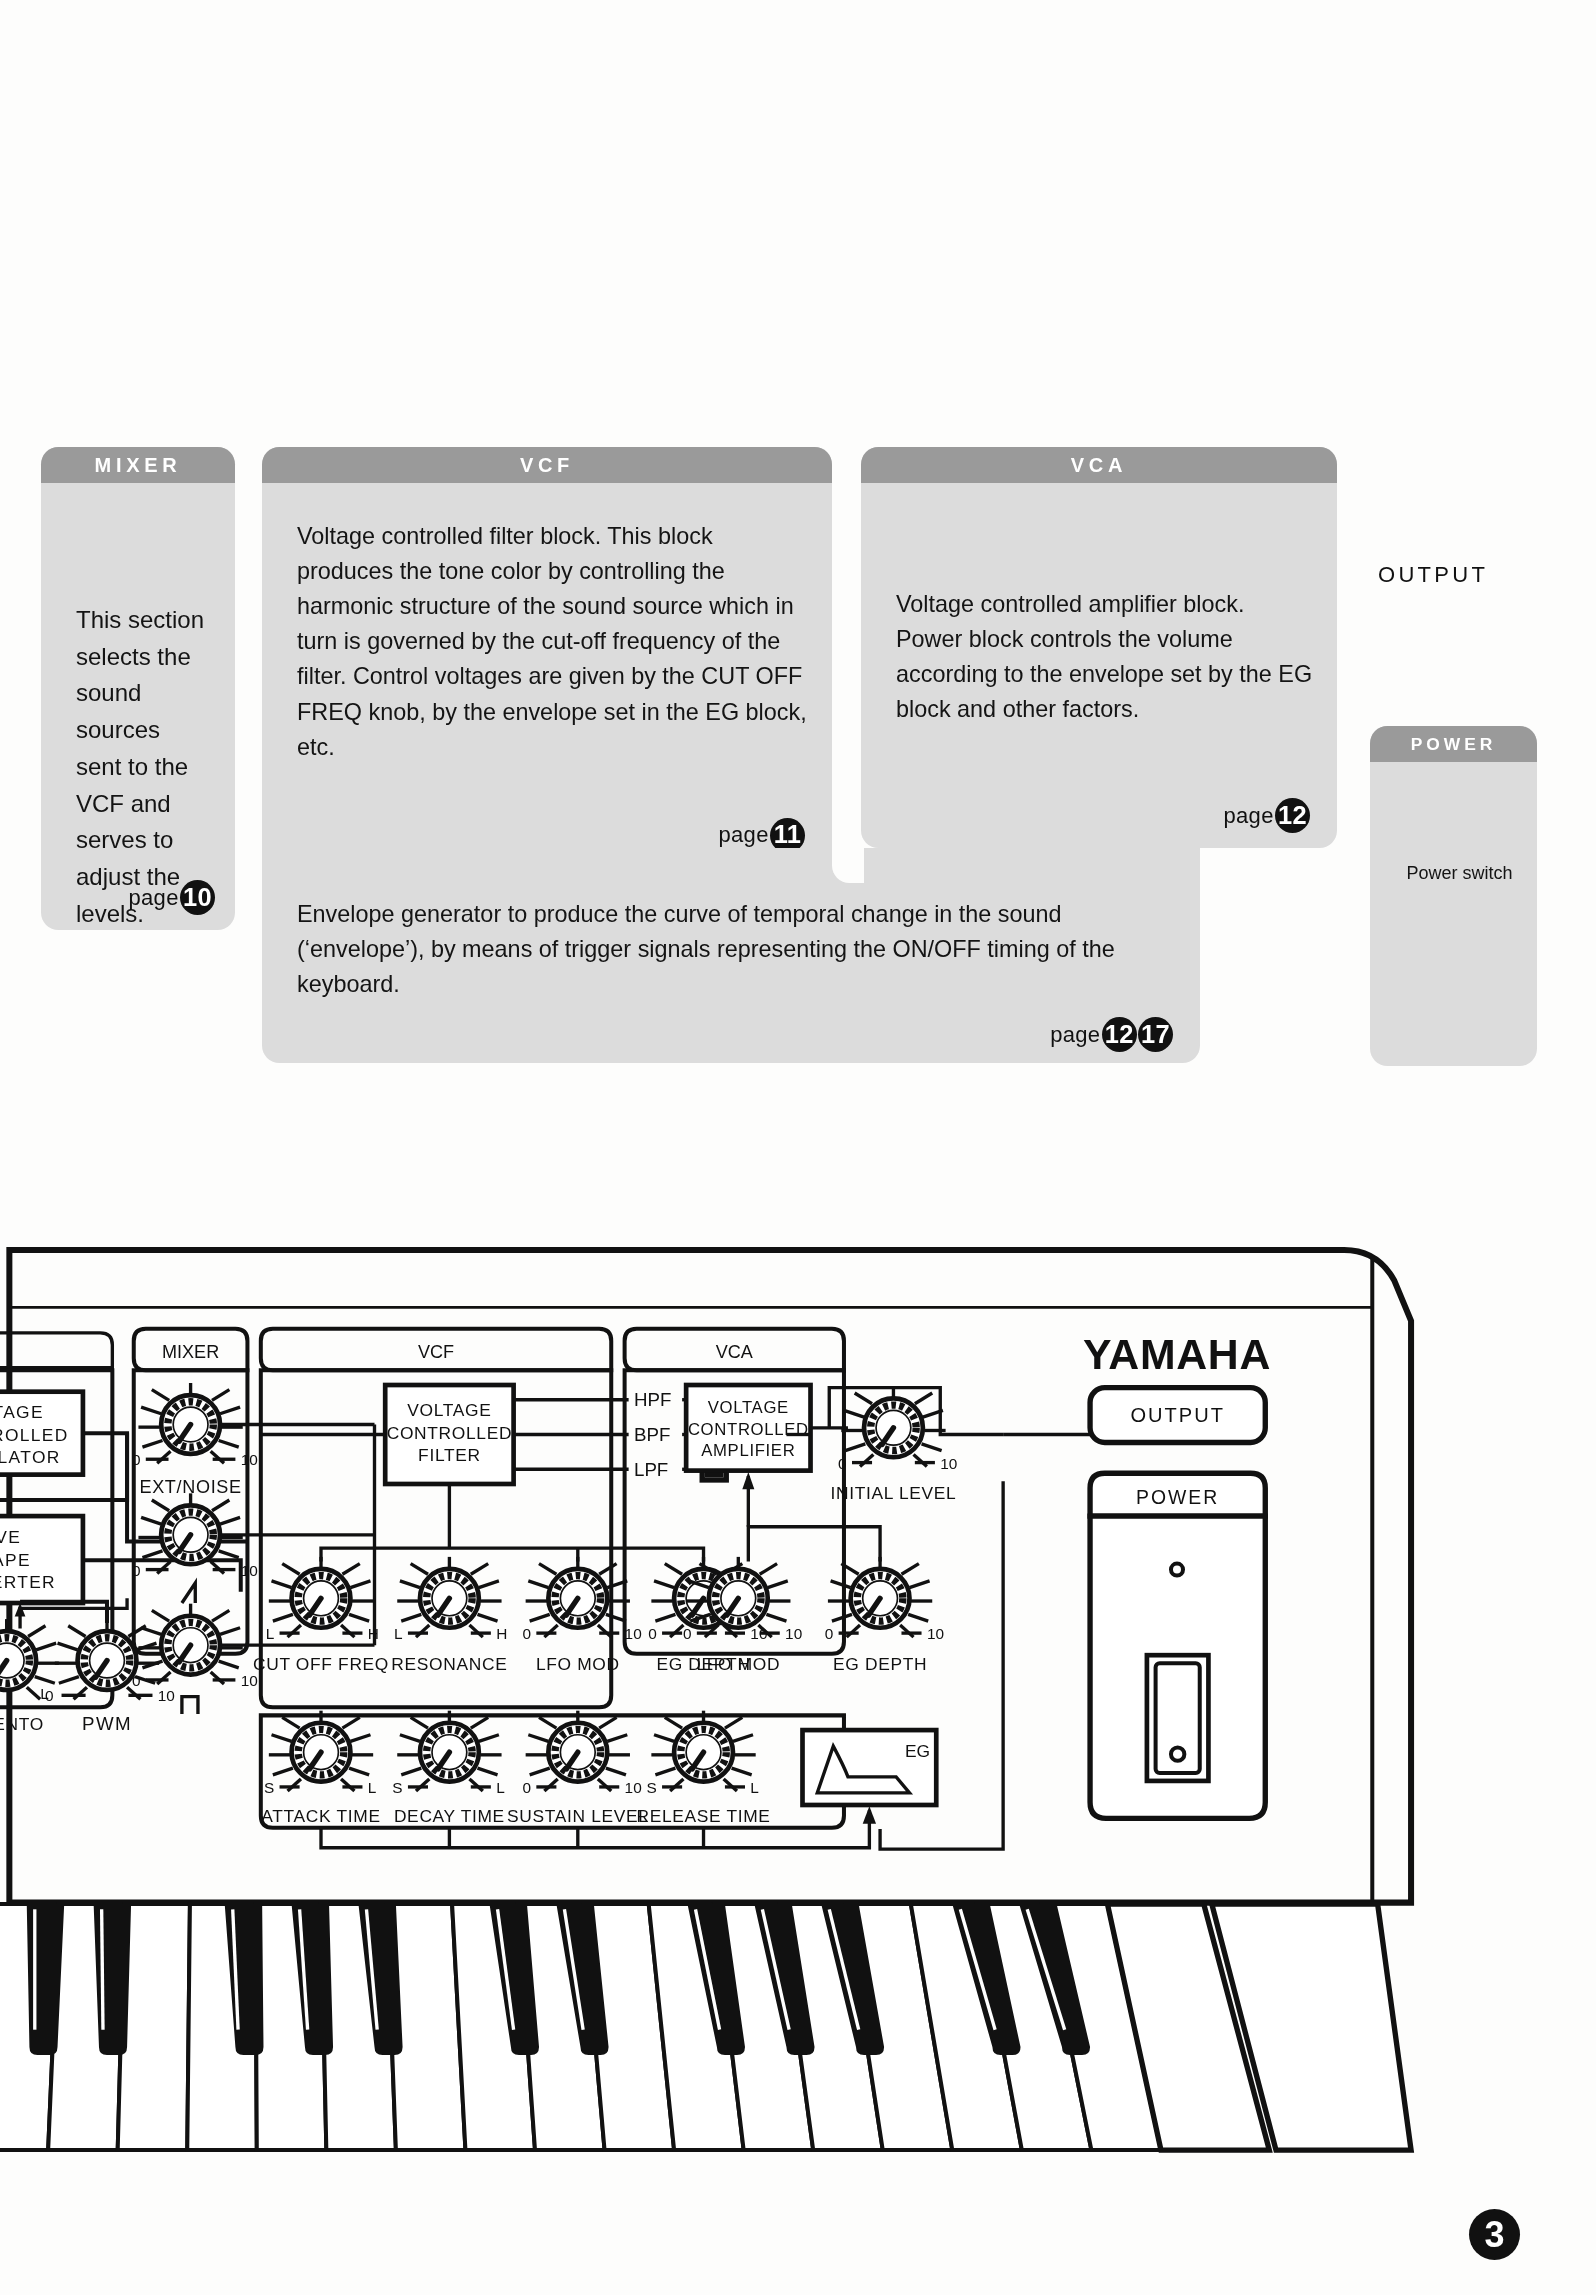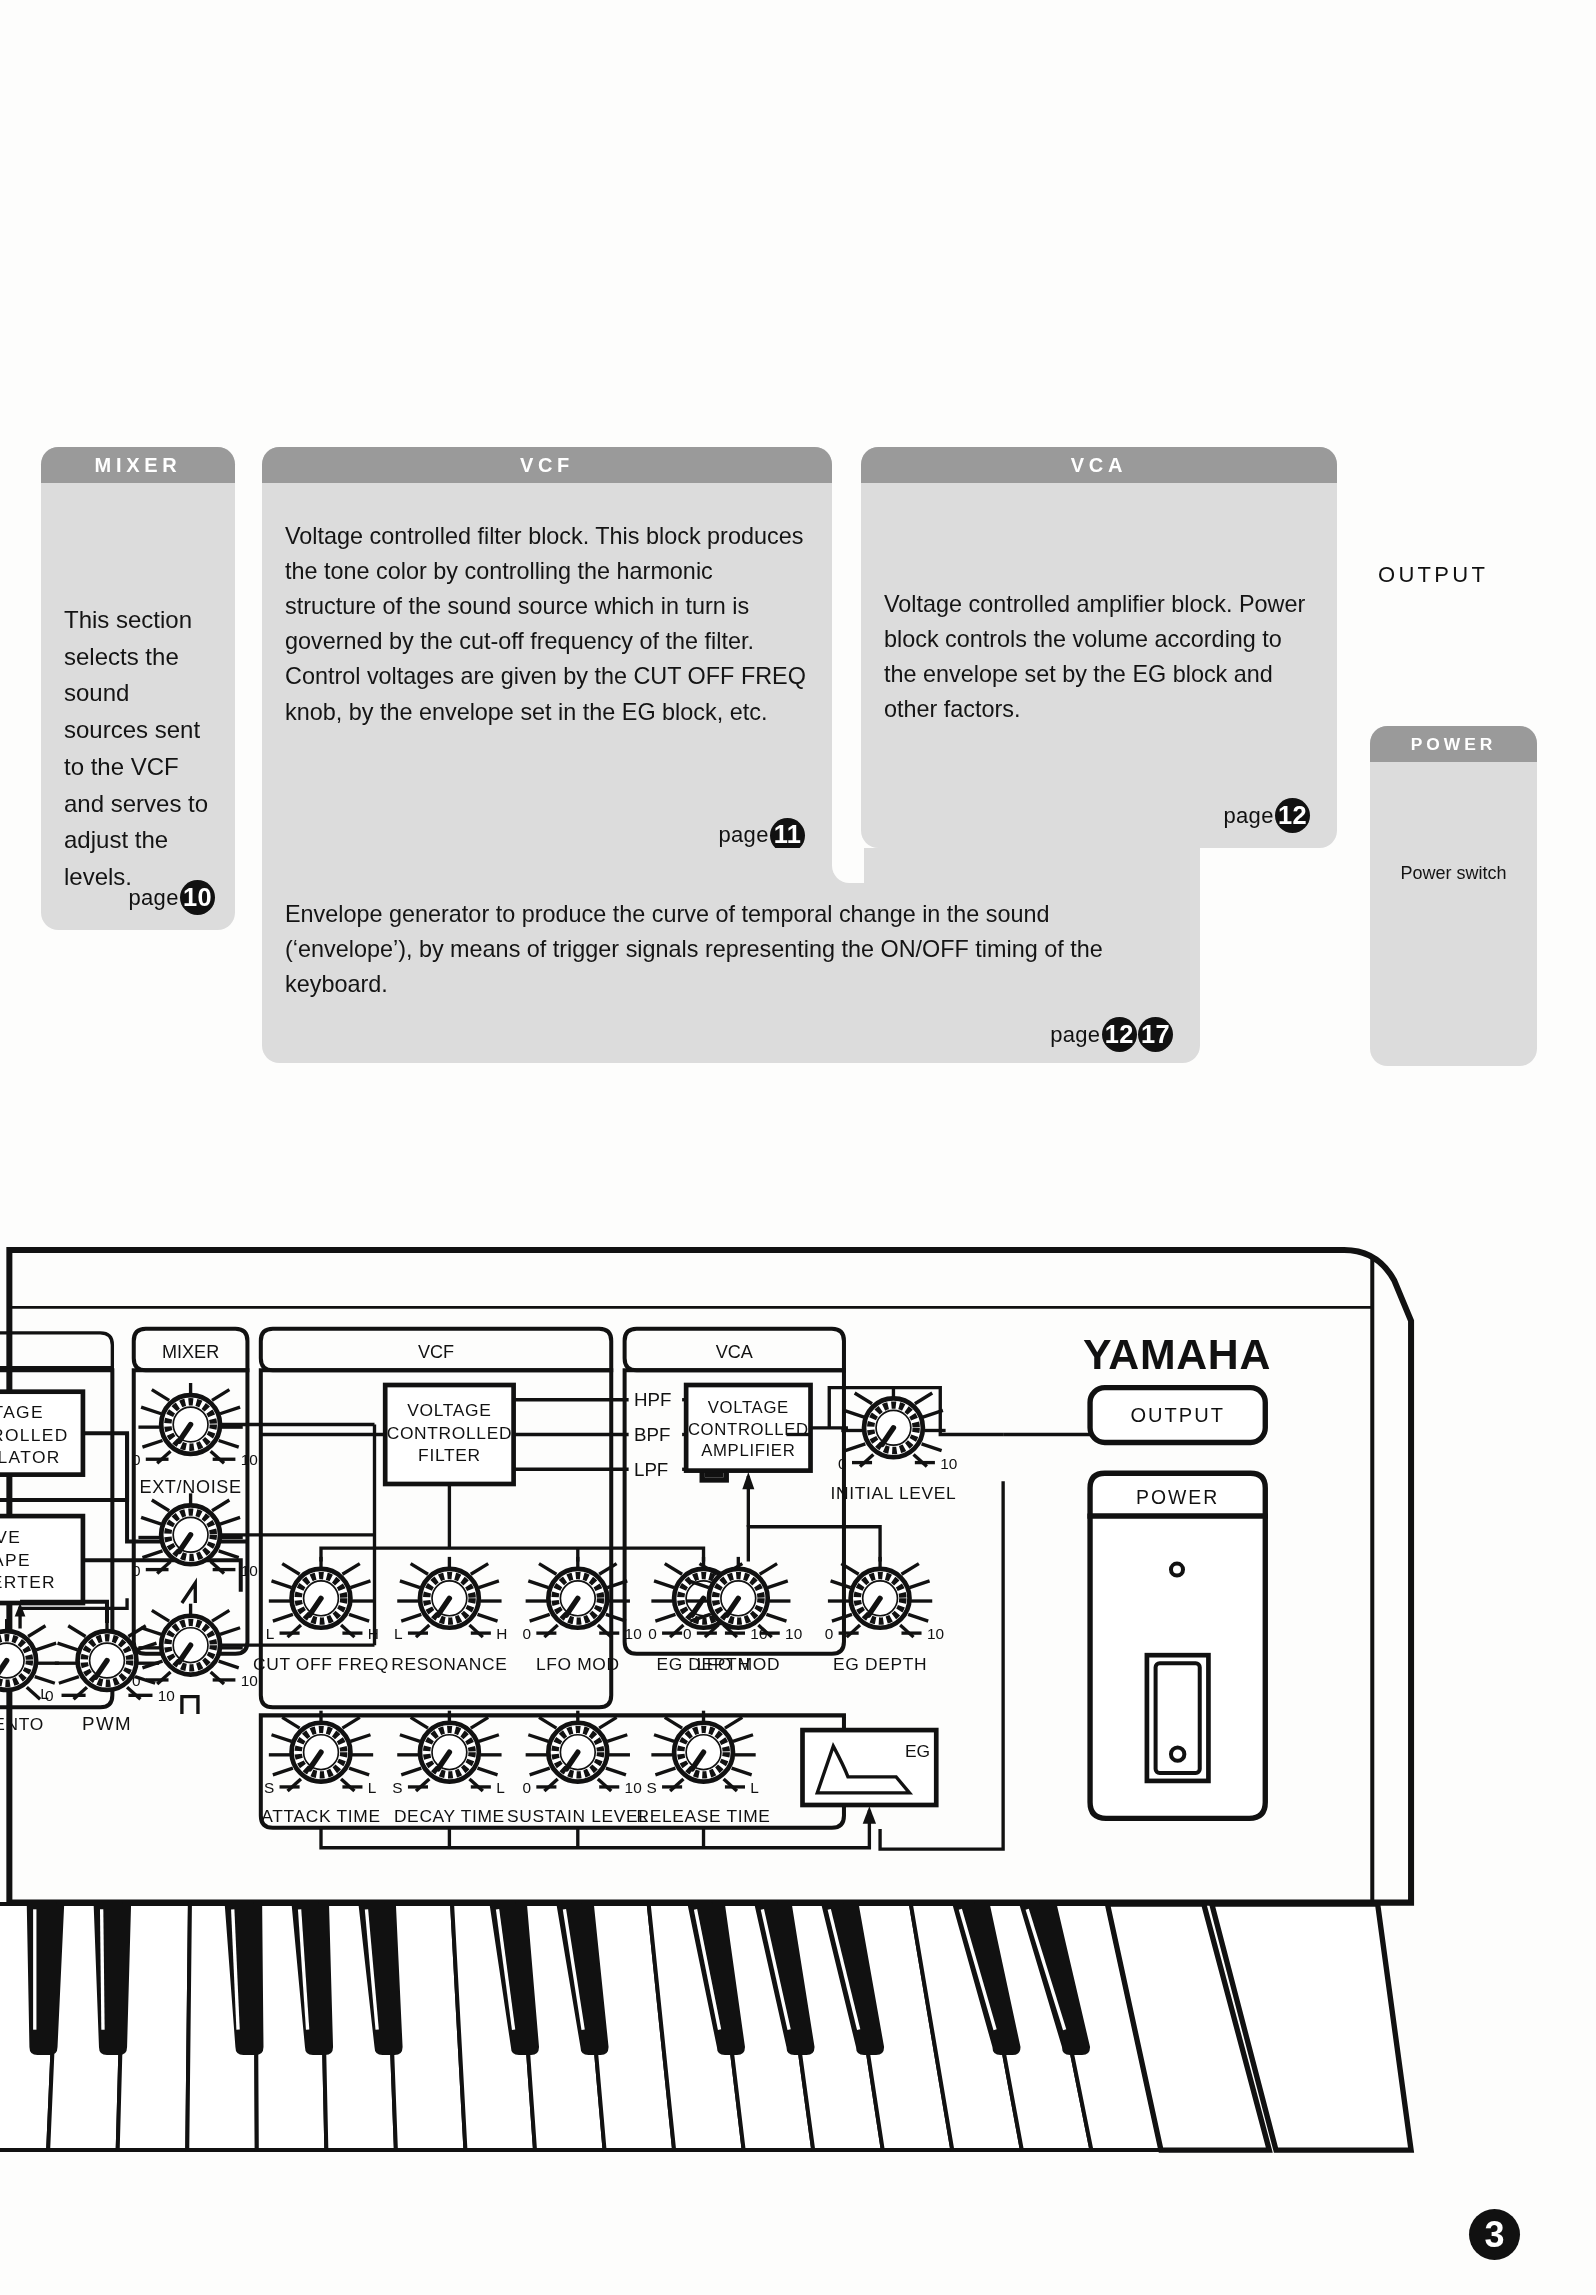--- a/index.html
+++ b/index.html
@@ -25,21 +25,21 @@
     position:absolute;top:0;left:0;right:0;height:36px;
     background:#9a9a9a;
     border-radius:17.4px 17.4px 0 0;
     color:#ffffff;
     font-size:20px;
     letter-spacing:4.7px;
     font-weight:700;
     display:flex;align-items:center;justify-content:center;
   }
   .card .body{
-    position:absolute;left:0;right:0;
+    position:absolute;left:12px;right:0;
     padding:0 23px;
     box-sizing:border-box;
   }
   .card .body p{
     margin:0;
     font-size:23.4px;
     line-height:1.50;
     color:#141414;
     font-weight:500;
     font-family:"Liberation Sans", sans-serif;

